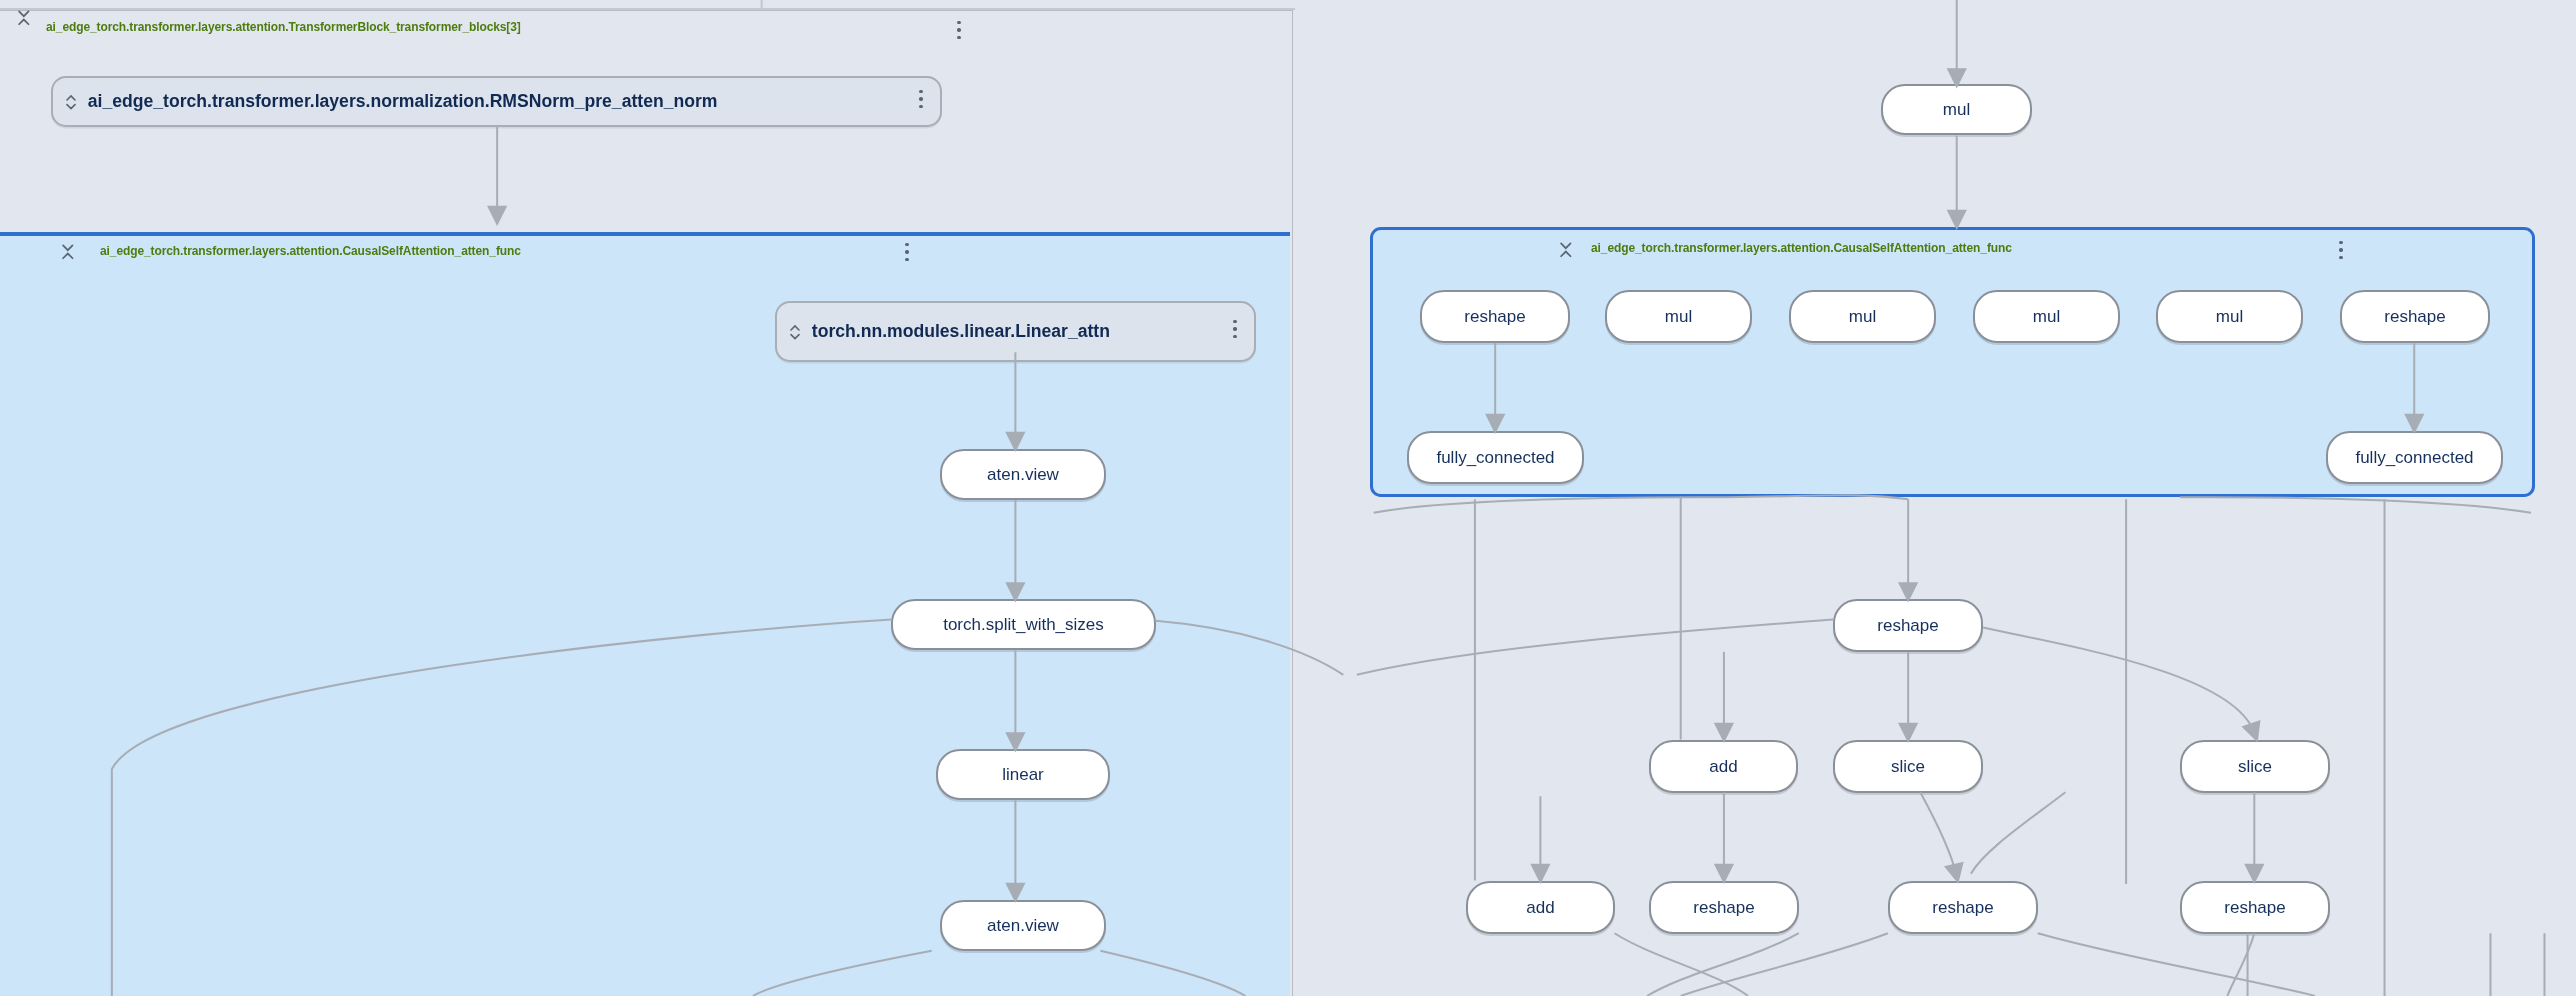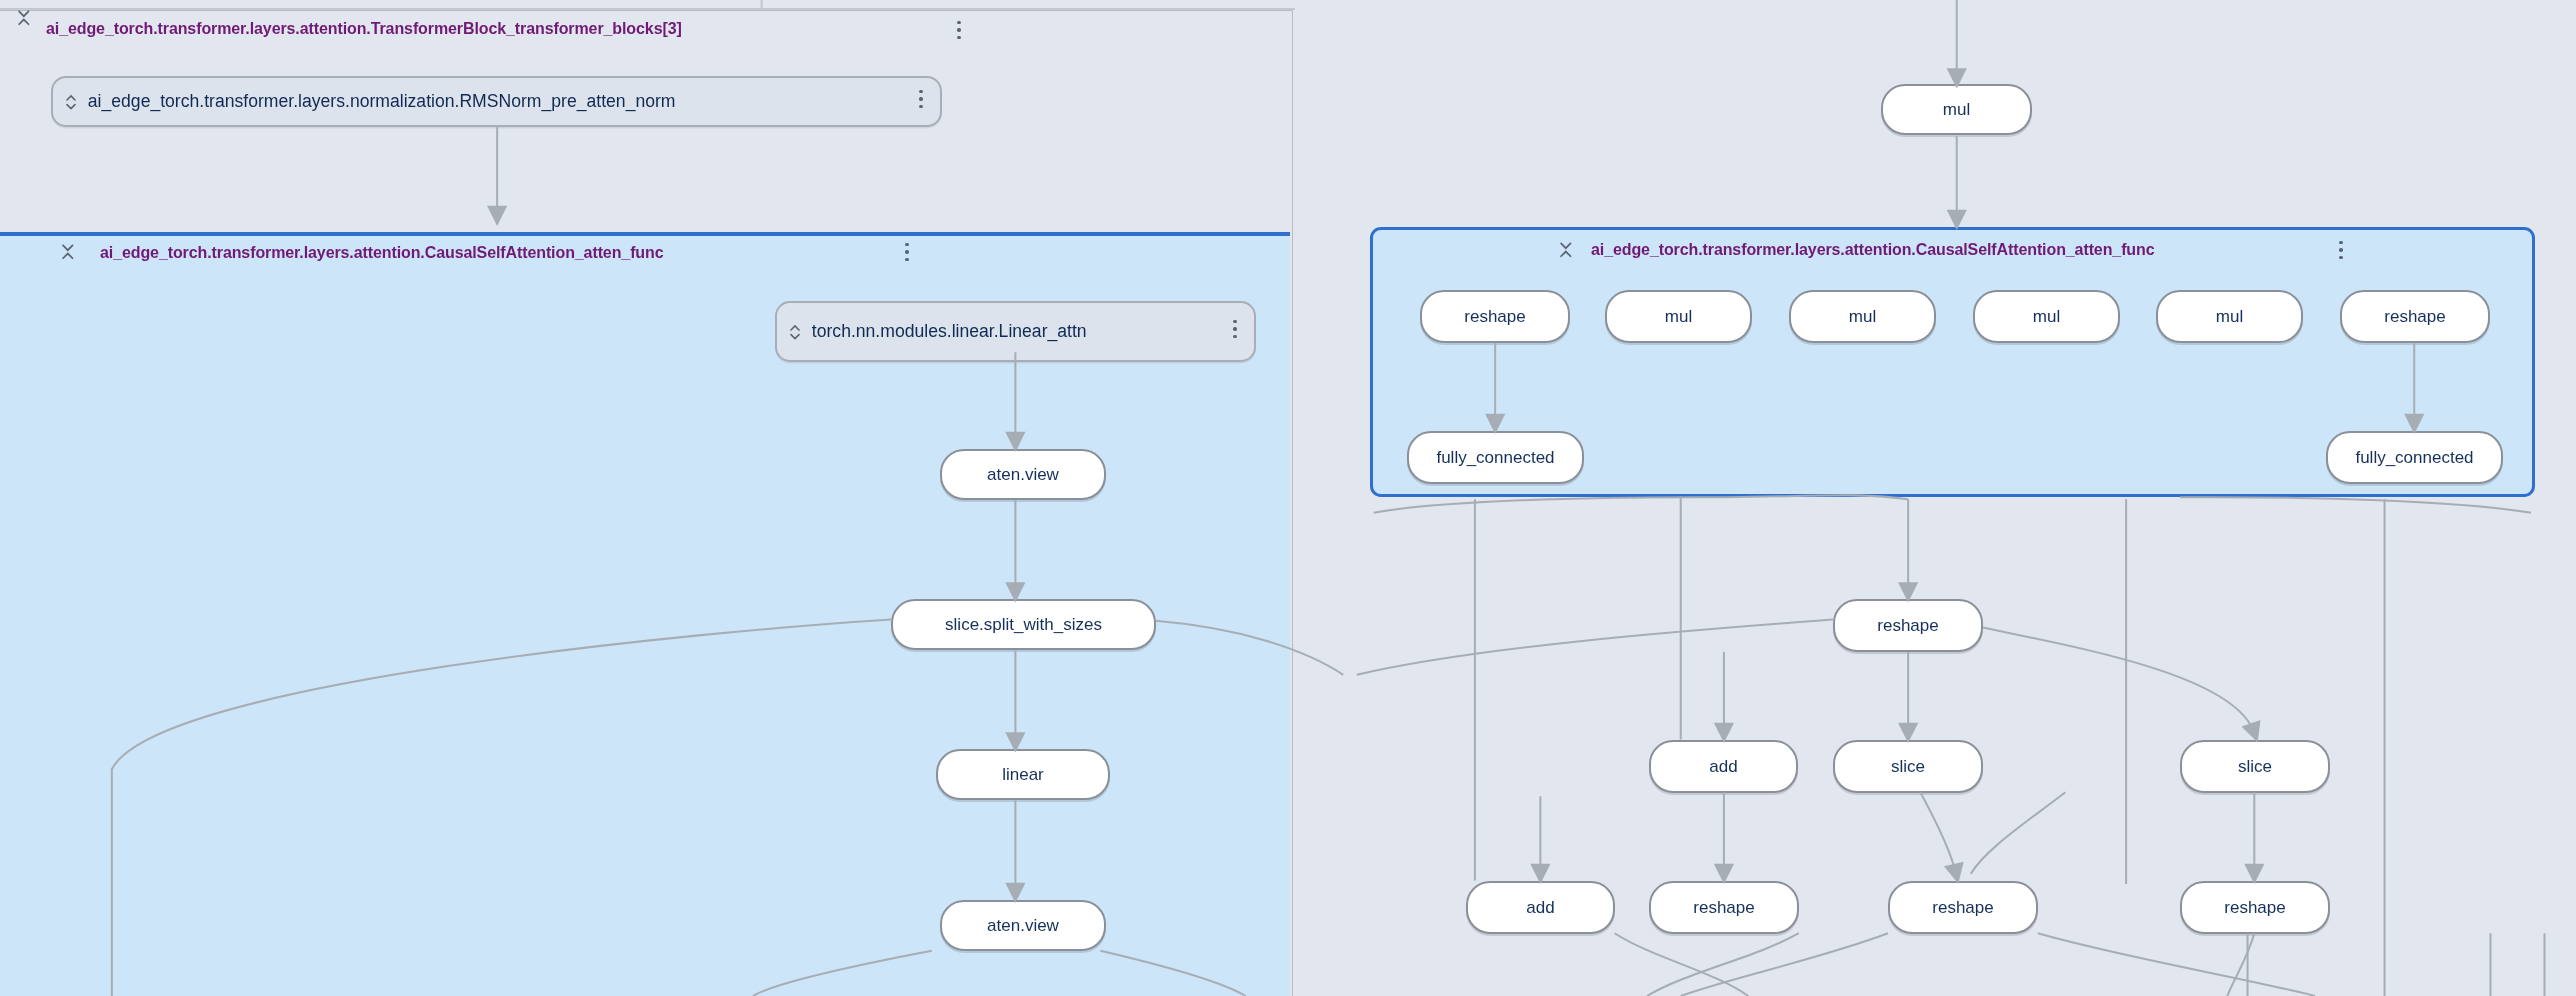--- a/index.html
+++ b/index.html
@@ -25,23 +25,23 @@
   }
   .panel-left-inner-blue{
     position:absolute;left:0px;top:221px;width:1293px;height:776px;
     background:#cde5f8;
     border-top:4px solid #2f6fd0;
     box-sizing:border-box;
   }
 
   .group-title{
     position:absolute;
-    font-size:16px;
+    font-size:12px;
     font-weight:700;
-    color:#701a75;
+    color:#4d7c0f;
     white-space:nowrap;
     letter-spacing:-0.1px;
   }
 
   
   .chev{
     position:absolute;
     width:17.6px;height:27px;
   }
   .chev svg{display:block;}
@@ -60,21 +60,21 @@
     background:#dde3ec;
     border:2px solid #a9aeb6;
     border-radius:15px;
     box-sizing:border-box;
     display:flex;align-items:center;
     padding:0 15px 0 12px;
     gap:10.8px;
     box-shadow:0 1.4px 0 rgba(0,0,0,.08);
   }
   .module-pill .lbl{
-    font-size:17.6px;font-weight:400;color:#102a54;white-space:nowrap;
+    font-size:17.6px;font-weight:700;color:#102a54;white-space:nowrap;
   }
   .updown{width:12px;height:26px;flex:0 0 12px;}
 
   
   .blue-group{
     position:absolute;
     background:#cde5f8;
     border:3.4px solid #2f6fd0;
     border-radius:10.8px;
     box-sizing:border-box;
@@ -160,21 +160,21 @@
     </span>
     <span class="lbl">torch.nn.modules.linear.Linear_attn</span>
     <span class="kebab" style="position:relative;left:0;top:0;margin-left:auto;height:23px;">
         <i></i>
         <i></i>
         <i></i>
       </span>
   </div>
 
   <div class="op-node" style="left:940px;top:449px;width:166px;height:51px;">aten.view</div>
-  <div class="op-node" style="left:891px;top:599px;width:265px;height:51px;">slice.split_with_sizes</div>
+  <div class="op-node" style="left:891px;top:599px;width:265px;height:51px;">torch.split_with_sizes</div>
   <div class="op-node" style="left:936px;top:749px;width:174px;height:51px;">linear</div>
   <div class="op-node" style="left:940px;top:900px;width:166px;height:51px;">aten.view</div>
 
   <div class="op-node" style="left:1881px;top:84px;width:151px;height:51px;">mul</div>
 
   <div class="blue-group" style="left:1370px;top:227px;width:1165px;height:270px;"></div>
 
   <div class="chev" style="left:1557px;top:236px;">
     <svg width="17.6" height="27" viewBox="0 0 26 40">
       <polyline points="6,11 13,18 20,11" stroke="#5b6472" stroke-width="2.6" fill="none" stroke-linecap="round"></polyline>

